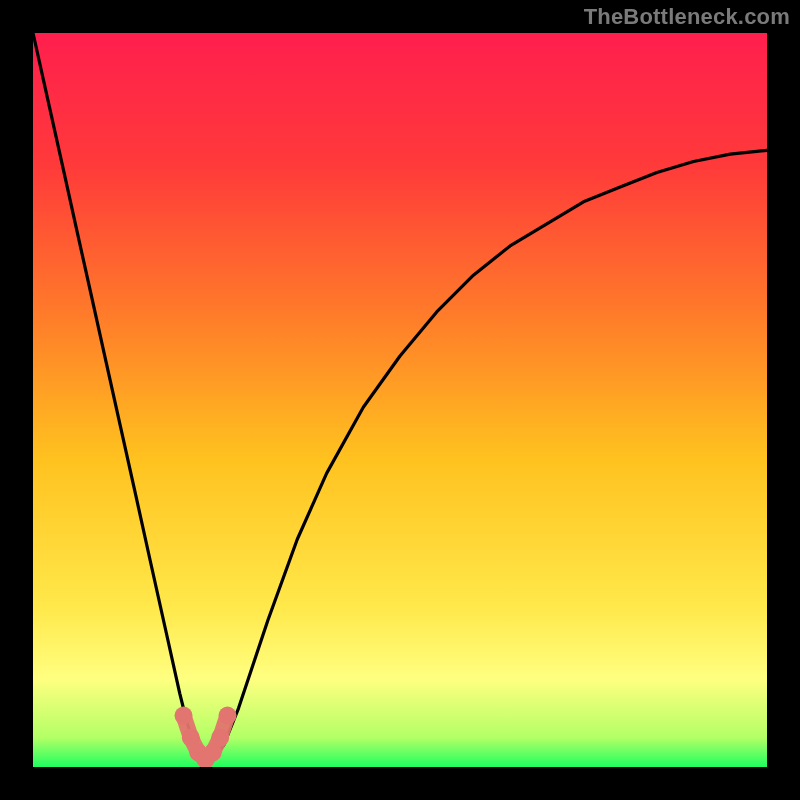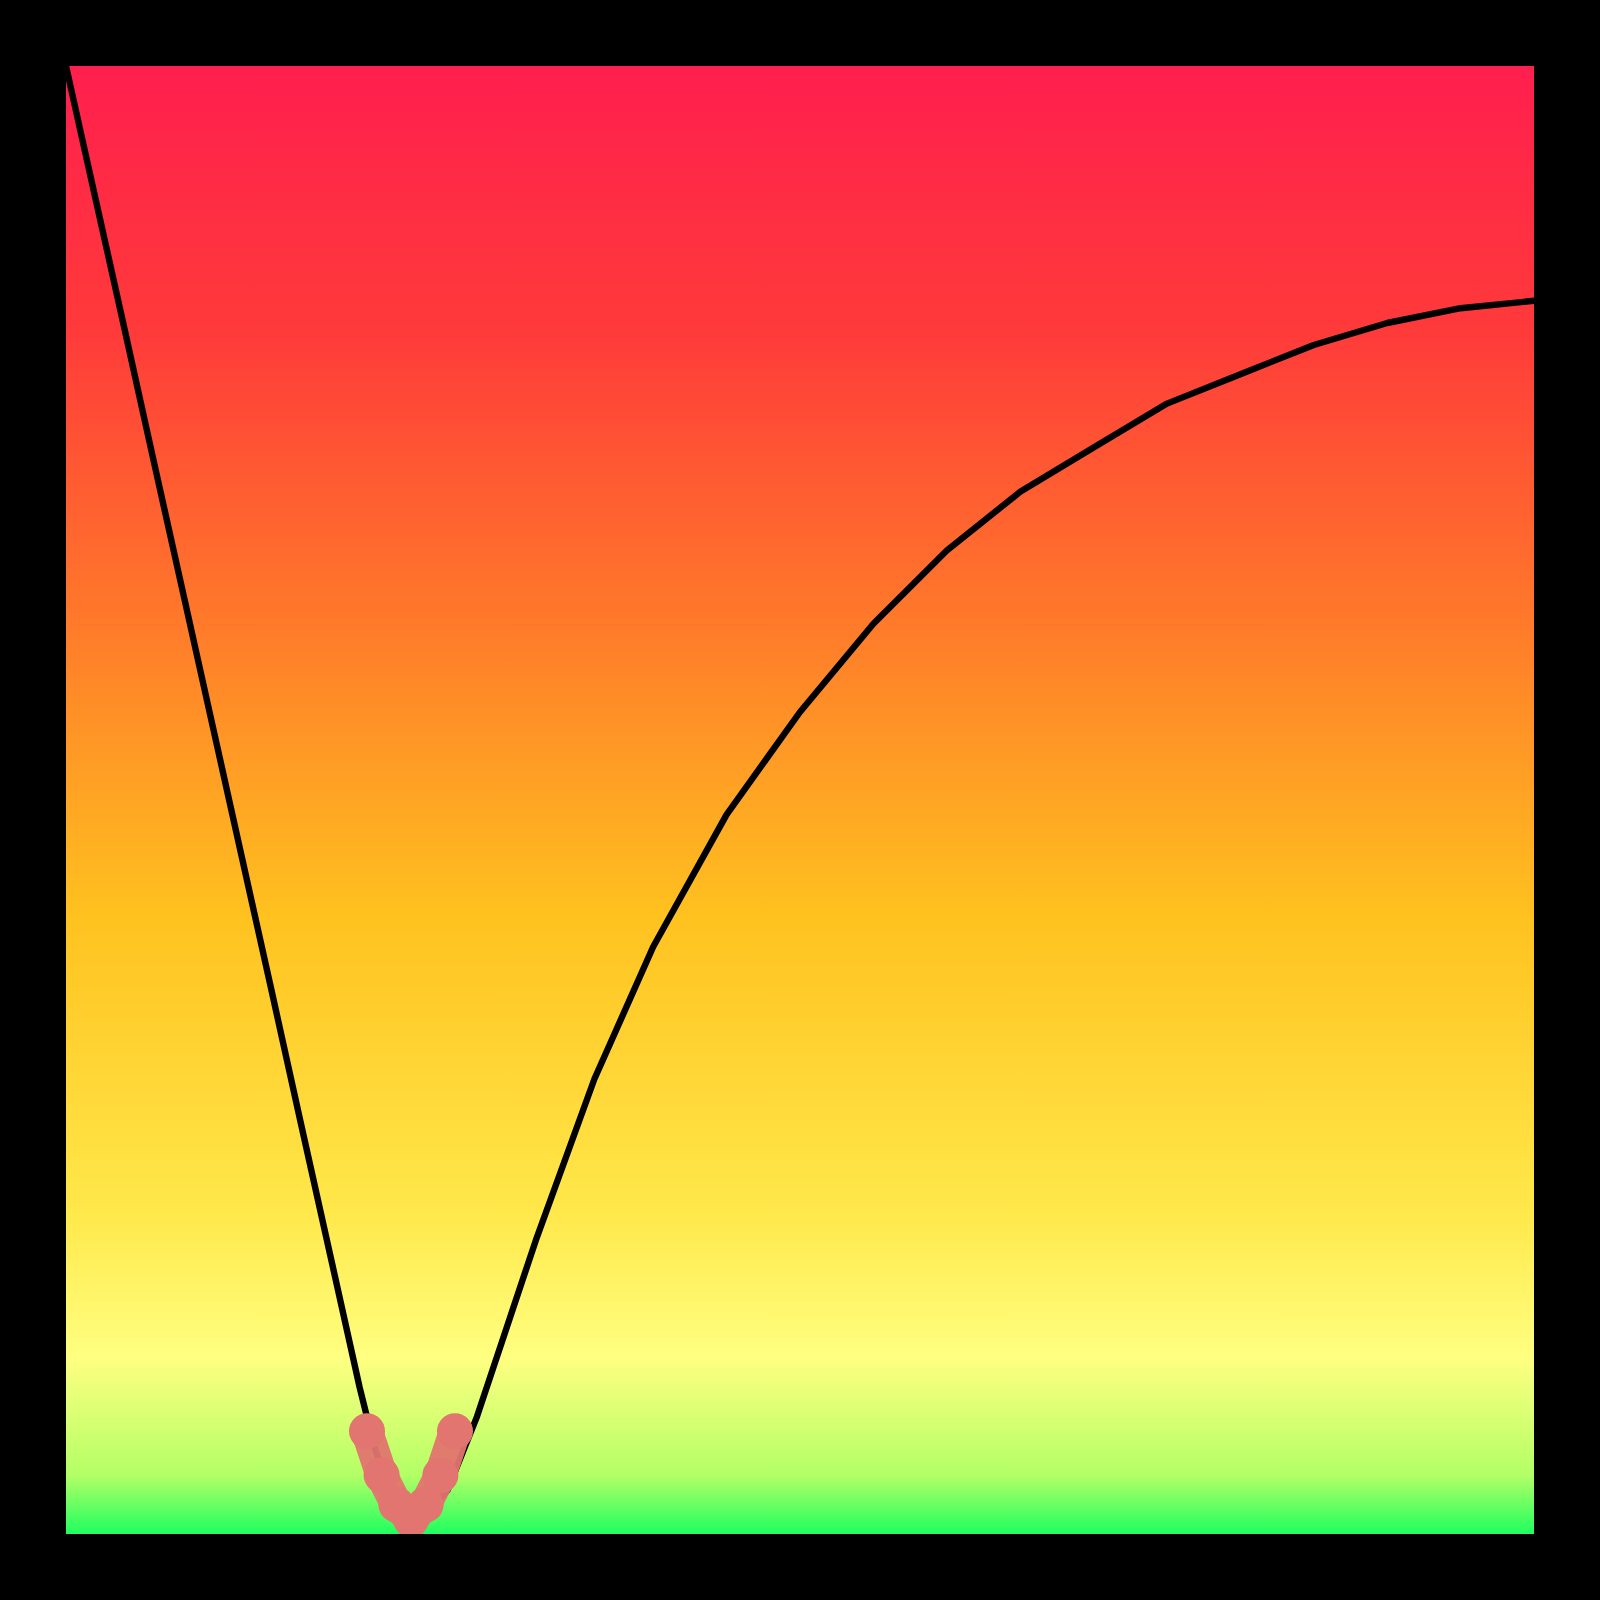--- a/index.html
+++ b/index.html
@@ -68,13 +68,14 @@
           <circle cx="157.8" cy="704.6" r="9" fill="#e2756f"></circle>
           <circle cx="165.2" cy="719.3" r="9" fill="#e2756f"></circle>
           <circle cx="172.5" cy="726.7" r="9" fill="#e2756f"></circle>
           <circle cx="179.8" cy="719.3" r="9" fill="#e2756f"></circle>
           <circle cx="187.2" cy="704.6" r="9" fill="#e2756f"></circle>
           <circle cx="194.5" cy="682.6" r="9" fill="#e2756f"></circle>
         </g>
     </svg>
   </div>
 
+  <div class="watermark">TheBottleneck.com</div>
 </div>
 
 </body></html>

